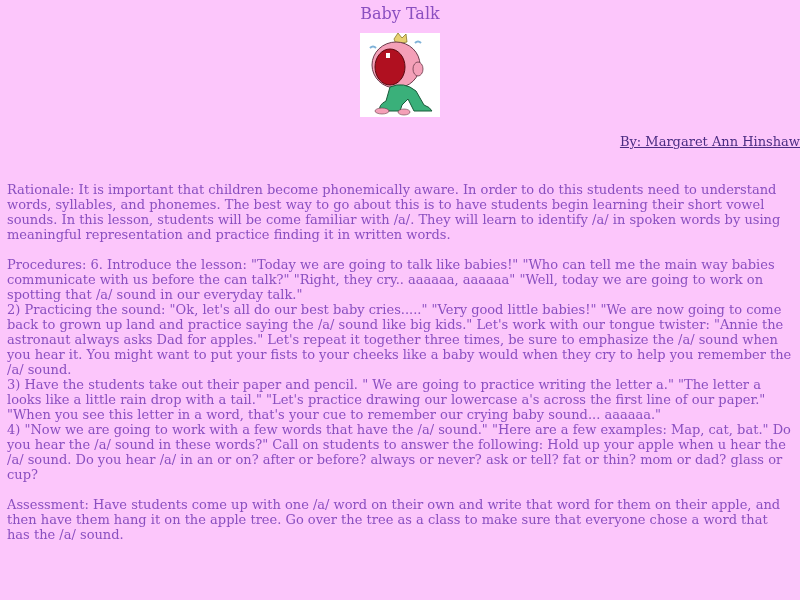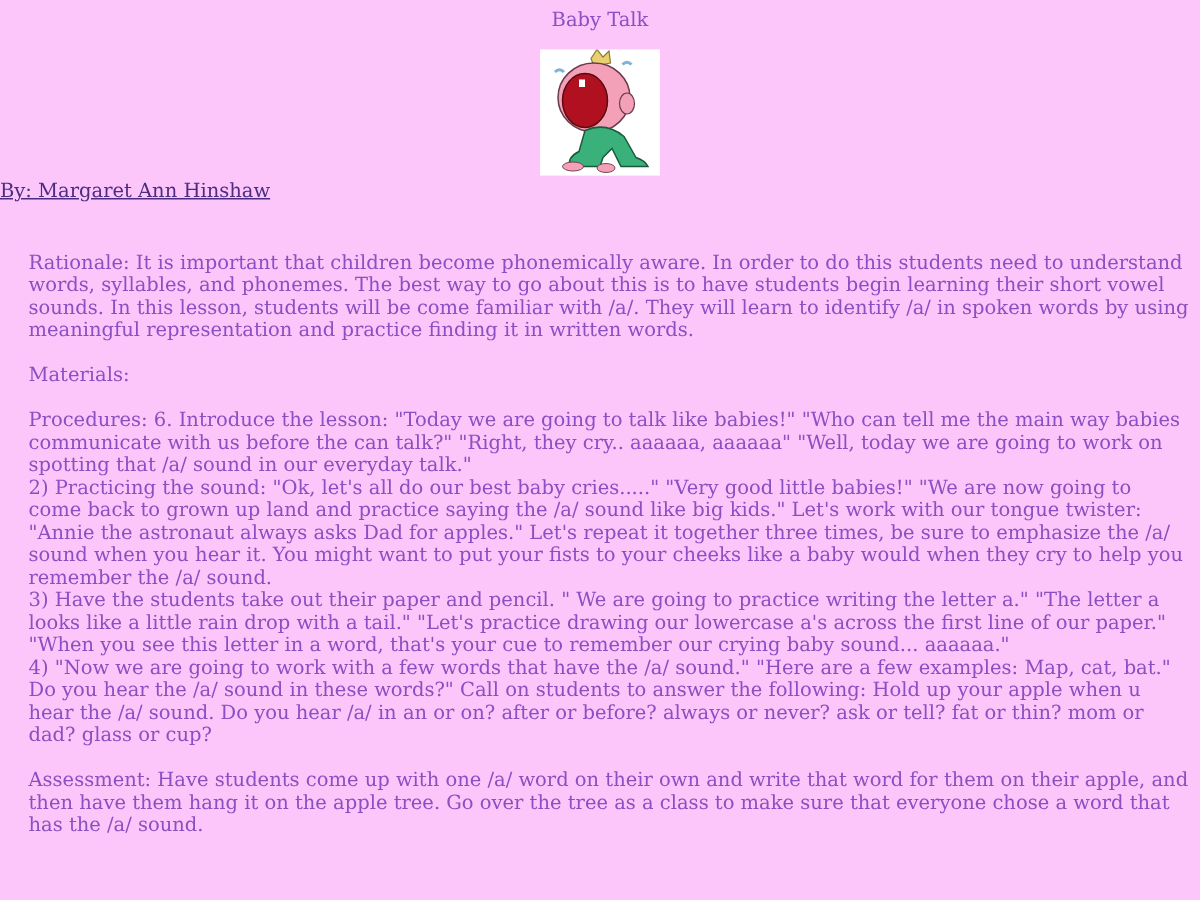--- a/index.html
+++ b/index.html
@@ -13,48 +13,48 @@
     body {
       font-family: "DejaVu Serif", serif;
       color: #8a4fc0;
       font-size: 13px;
       line-height: 15px;
     }
     .title {
       text-align: center;
       margin-top: 6px;
       height: 17px;
-      font-size: 13px;
+      font-size: 16px;
     }
     .illustration-wrap {
       text-align: center;
       height: 86px;
       margin-top: 10px;
     }
     .illustration {
       display: inline-block;
       width: 80px;
       height: 84px;
       background: #ffffff;
     }
     .author {
-      text-align: left;
-      margin-top: 1px;
+      text-align: right;
+      margin-top: 15px;
       font-size: 13px;
     }
     .author a {
       color: #4b2c82;
       text-decoration: underline;
     }
     .content {
       padding: 0 7px;
       margin-top: 33px;
     }
     .para {
-      margin: 0 0 15px 12px;
+      margin: 0 0 15px 0;
     }
     .line { display: block; }
   </style>
 </head>
 <body>
 
 <div class="title">Baby Talk</div>
 
 <div class="illustration-wrap">
   <span class="illustration">
@@ -83,21 +83,20 @@
 
 <div class="author">
   <a href="#">By: Margaret Ann Hinshaw</a>
 </div>
 
 <div class="content">
 
   <p class="para">Rationale: It is important that children become phonemically aware. In order to do this students need to understand words, syllables, and phonemes. The best way to go about this is to have students begin learning their short  vowel sounds. In this lesson, students will be come familiar with /a/. They will learn to identify /a/ in spoken words by using meaningful representation and practice finding it in written words.</p>
 
   <p class="para">
-    <span class="line">Materials:</span>
   </p>
 
   <p class="para">
     <span class="line">Procedures: 6. Introduce the lesson: "Today we are going to talk like babies!" "Who can tell me the main way babies communicate with us before the can talk?" "Right, they cry.. aaaaaa, aaaaaa" "Well, today we are going to work on spotting that /a/ sound in our everyday talk."</span>
     <span class="line">2) Practicing the sound: "Ok, let's all do our best baby cries....." "Very good little babies!" "We are now going to come back to grown up land and practice saying the /a/ sound like big kids." Let's work with our tongue twister: "Annie the astronaut always asks Dad for apples." Let's repeat it together three times, be sure to emphasize the /a/ sound when you hear it. You might want to put your fists to your cheeks like a baby would when they cry to help you remember the /a/ sound.</span>
     <span class="line">3) Have the students take out their paper and pencil. " We are going to practice writing the letter a." "The letter a looks like a little rain drop with a tail." "Let's practice drawing our lowercase a's across the first line of our paper." "When you see this letter in a word, that's your cue to remember our crying baby sound... aaaaaa."</span>
     <span class="line">4) "Now we are going to work with a few words that have the /a/ sound." "Here are a few examples: Map, cat, bat." Do you hear the /a/ sound in these words?" Call on students to answer the following: Hold up your apple when u hear the /a/ sound. Do you hear /a/ in an or on? after or before? always or never? ask or tell? fat or thin? mom or dad? glass or cup?</span>
   </p>
 
   <p class="para">Assessment:  Have students come up with one /a/ word on their own and write that word for them on their apple, and then have them hang it on the apple tree. Go over the tree as a class to make sure that everyone chose a word that has the /a/ sound.</p>

